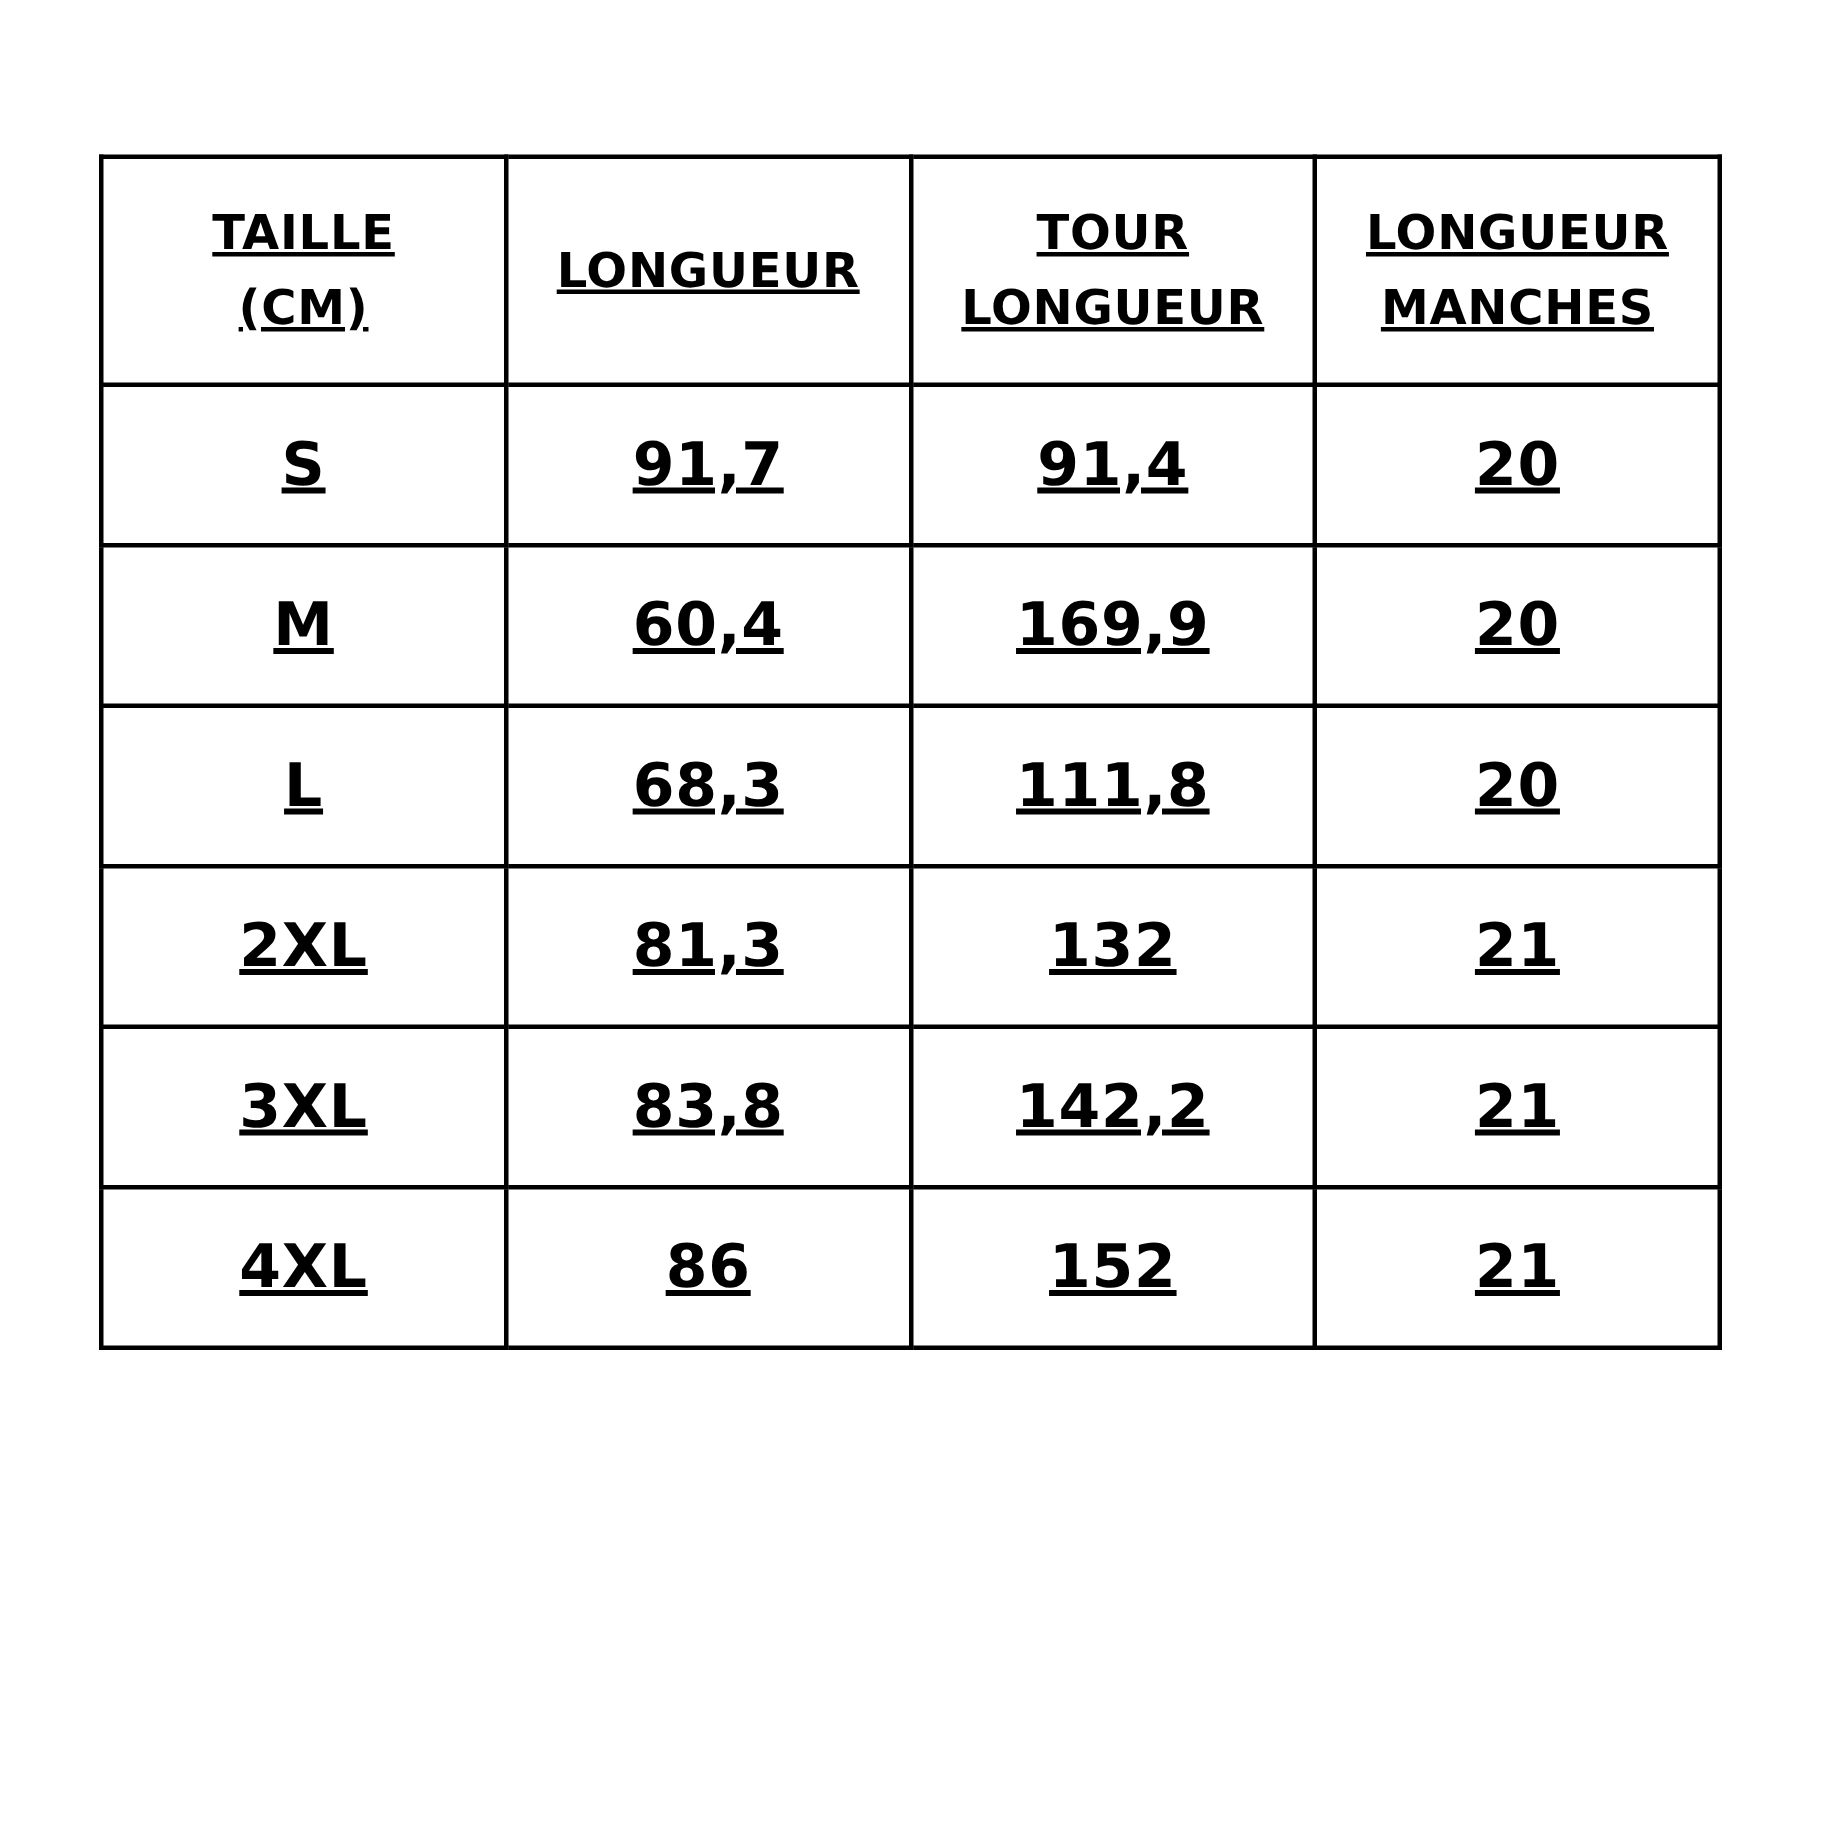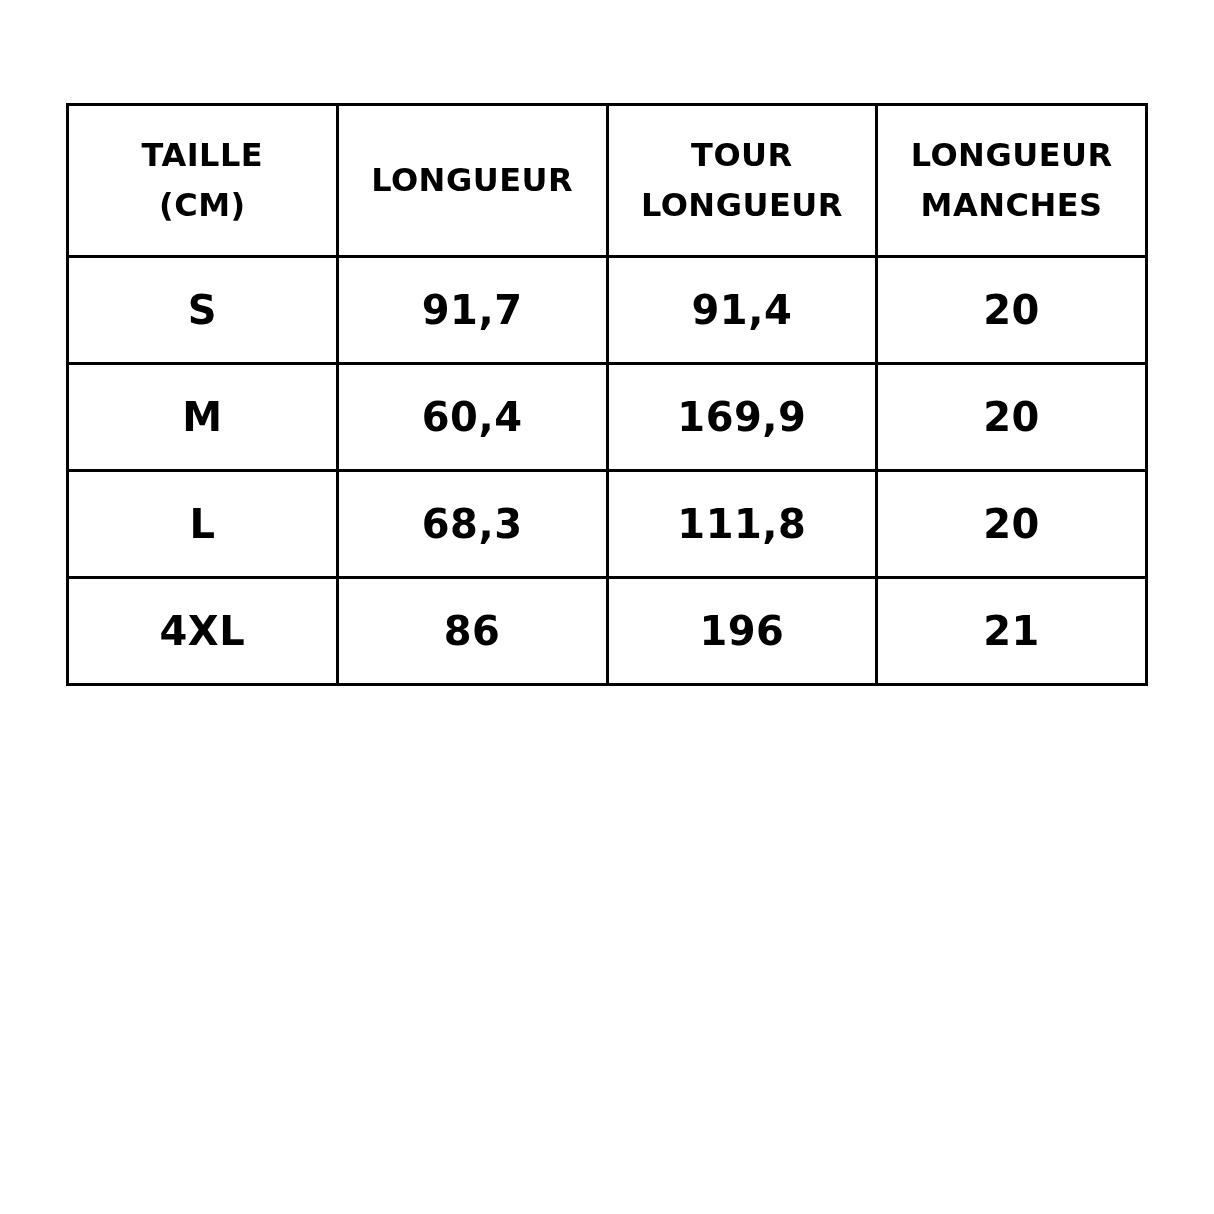--- a/index.html
+++ b/index.html
@@ -7,20 +7,21 @@
     padding: 0;
     width: 1214px;
     height: 1214px;
     background: #ffffff;
     font-family: "DejaVu Sans", "Liberation Sans", sans-serif;
   }
   .chart-wrap {
     position: absolute;
     left: 66px;
     top: 103px;
+    text-decoration: underline;
   }
   table.size-chart {
     border-collapse: collapse;
     table-layout: fixed;
     width: 1082px;
     color: #000000;
   }
   table.size-chart th,
   table.size-chart td {
     border: 3px solid #000000;
@@ -72,20 +73,32 @@
         <td>169,9</td>
         <td>20</td>
       </tr>
       <tr>
         <td>L</td>
         <td>68,3</td>
         <td>111,8</td>
         <td>20</td>
       </tr>
       <tr>
+        <td>2XL</td>
+        <td>81,3</td>
+        <td>132</td>
+        <td>21</td>
+      </tr>
+      <tr>
+        <td>3XL</td>
+        <td>83,8</td>
+        <td>142,2</td>
+        <td>21</td>
+      </tr>
+      <tr>
         <td>4XL</td>
         <td>86</td>
-        <td>196</td>
+        <td>152</td>
         <td>21</td>
       </tr>
     </tbody>
   </table>
 </div>
 
 </body></html>

